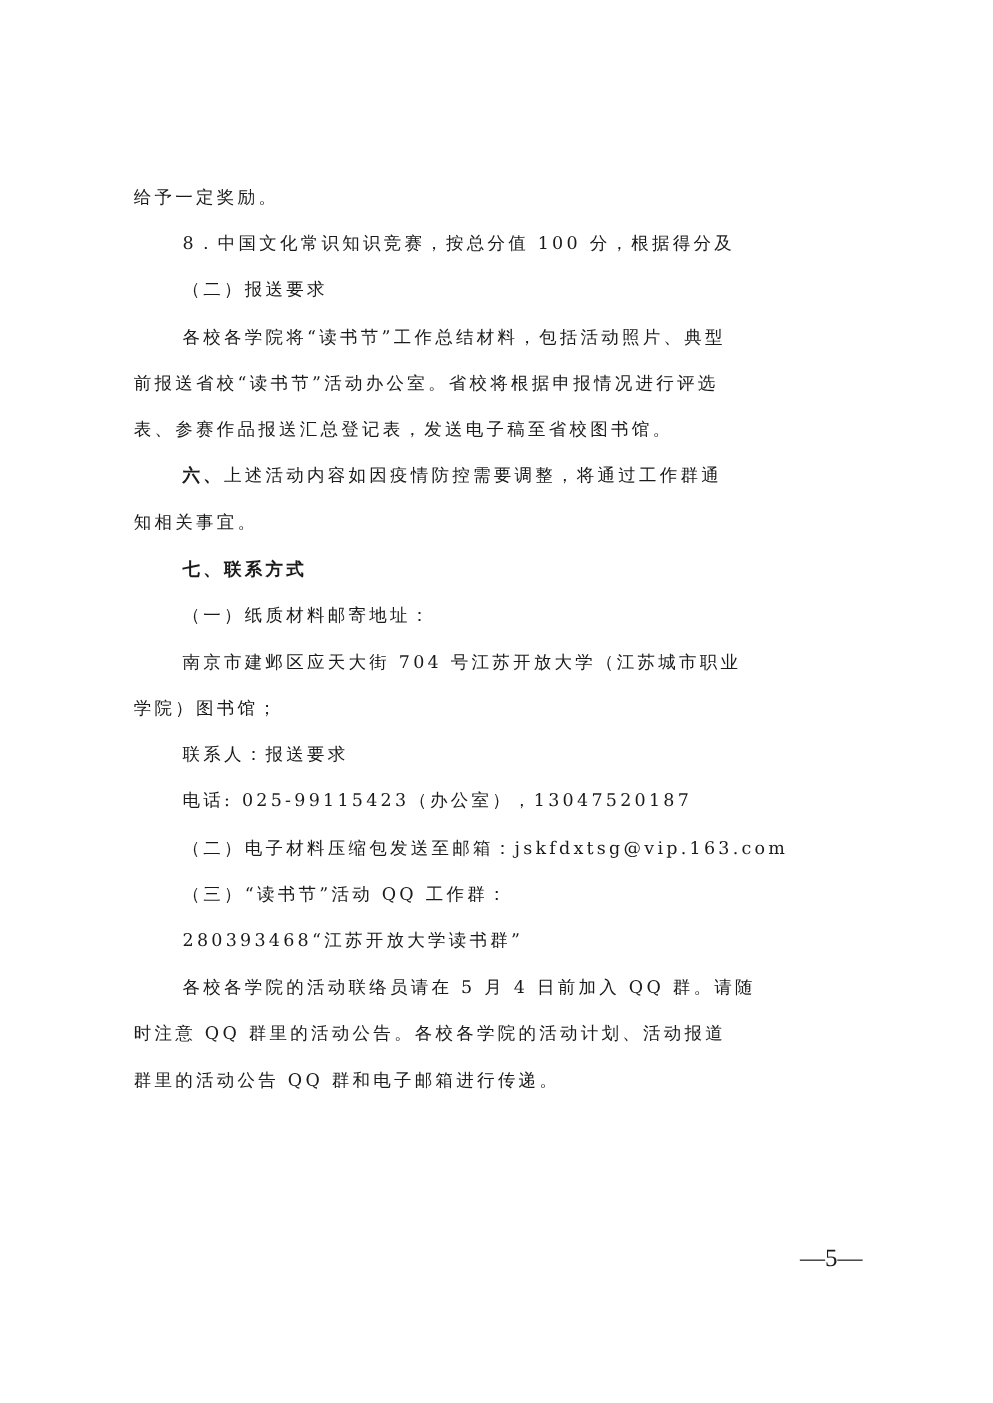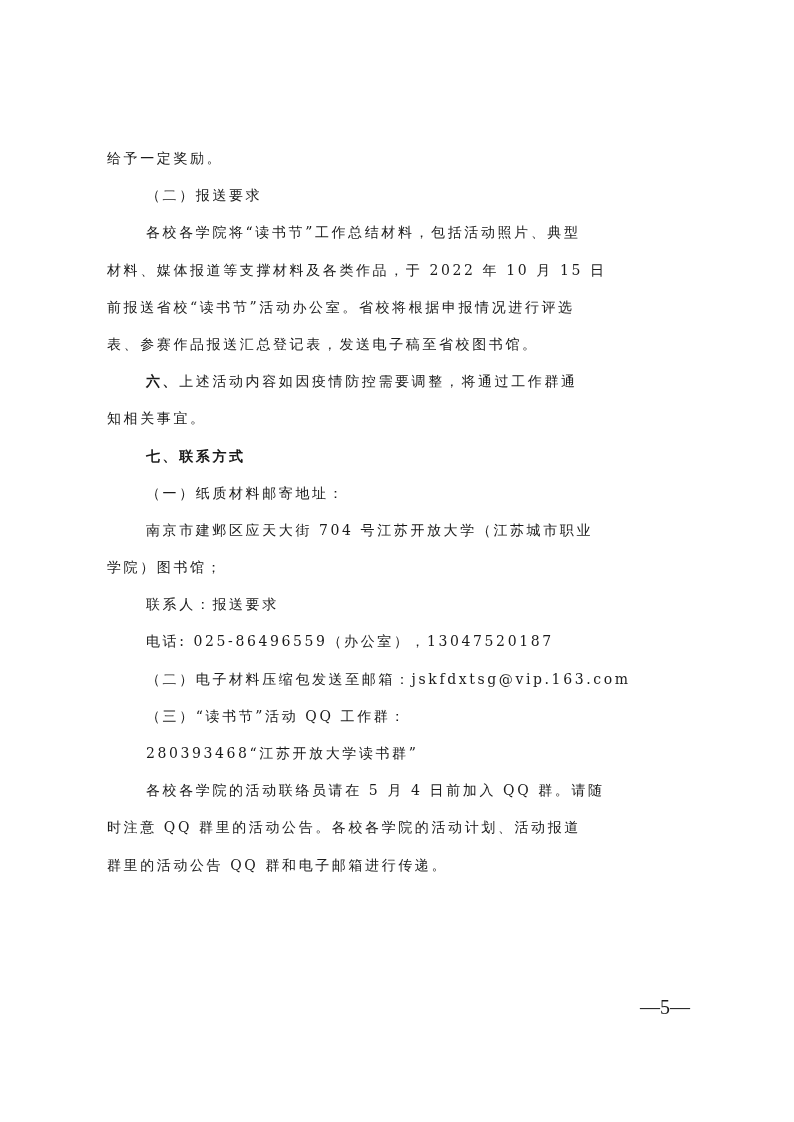--- a/index.html
+++ b/index.html
@@ -11,33 +11,33 @@
   .indent { padding-left: 39px; }
   .bold { font-weight: bold; }
   .footer { position: absolute; left: 640px; top: 996px; font-family: "Liberation Serif", serif;
             font-size: 20px; letter-spacing: 0; }
 </style>
 </head>
 <body>
 
 <div class="page">
   <div class="line">给予一定奖励。</div>
+  <div class="line indent">8．中国文化常识知识竞赛，按总分值 100 分，根据得分及</div>
   <div class="line indent">（二）报送要求</div>
   <div class="line indent">各校各学院将“读书节”工作总结材料，包括活动照片、典型</div>
-  <div class="line">材料、媒体报道等支撑材料及各类作品，于 2022 年 10 月 15 日</div>
   <div class="line">前报送省校“读书节”活动办公室。省校将根据申报情况进行评选</div>
   <div class="line">表、参赛作品报送汇总登记表，发送电子稿至省校图书馆。</div>
   <div class="line indent"><span class="bold">六、</span><span>上述活动内容如因疫情防控需要调整，将通过工作群通</span></div>
   <div class="line">知相关事宜。</div>
   <div class="line indent bold">七、联系方式</div>
   <div class="line indent">（一）纸质材料邮寄地址：</div>
   <div class="line indent">南京市建邺区应天大街 704 号江苏开放大学（江苏城市职业</div>
   <div class="line">学院）图书馆；</div>
   <div class="line indent">联系人：报送要求</div>
-  <div class="line indent">电话: 025-86496559（办公室），13047520187</div>
+  <div class="line indent">电话: 025-99115423（办公室），13047520187</div>
   <div class="line indent">（二）电子材料压缩包发送至邮箱：jskfdxtsg@vip.163.com</div>
   <div class="line indent">（三）“读书节”活动 QQ 工作群：</div>
   <div class="line indent">280393468“江苏开放大学读书群”</div>
   <div class="line indent">各校各学院的活动联络员请在 5 月 4 日前加入 QQ 群。请随</div>
   <div class="line">时注意 QQ 群里的活动公告。各校各学院的活动计划、活动报道</div>
   <div class="line">群里的活动公告 QQ 群和电子邮箱进行传递。</div>
 </div>
 
 <div class="footer">—5—</div>
 

